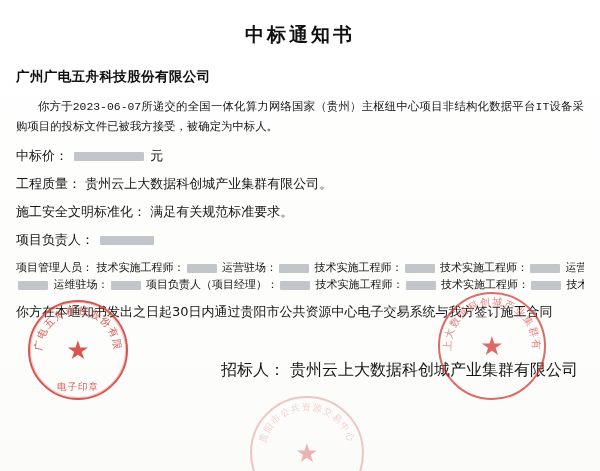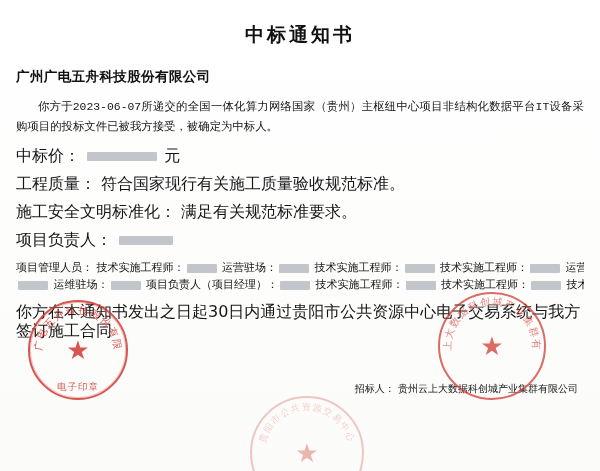--- a/index.html
+++ b/index.html
@@ -54,21 +54,21 @@
     color: #151515;
     line-height: 20px;
     margin: 11px 16px 0 16px;
     text-align: justify;
     font-family: Liberation Mono, monospace;
   }
   .para.indent {
     text-indent: 22px;
   }
   .row {
-    font-size: 16px;
+    font-size: 13px;
     color: #151515;
     line-height: 19px;
     margin: 9px 16px 0 16px;
   }
   .redact {
     display: inline-block;
     height: 9px;
     background: #b9bec4;
     vertical-align: middle;
     margin: 0 2px;
@@ -92,21 +92,21 @@
   }
   .signature-area {
     position: relative;
     margin-top: 12px;
     height: 150px;
   }
   .right-block {
     position: absolute;
     right: 22px;
     top: 26px;
-    font-size: 10px;
+    font-size: 16px;
     color: #151515;
     line-height: 22px;
     text-align: left;
   }
   .right-block div { white-space: nowrap; }
   
   .seal {
     position: absolute;
     border-radius: 50%;
     border: 2.5px solid #d0322c;
@@ -185,21 +185,21 @@
 
     <div class="row">
       <span>中标价：</span>
       <span class="redact r70"></span>
       <span>元</span>
     </div>
 
 
     <div class="row">
       <span>工程质量：</span>
-      <span>符合国家现行有关施工质量验收规范标准。</span>
+      <span>贵州云上大数据科创城产业集群有限公司。</span>
     </div>
 
     <div class="row">
       <span>施工安全文明标准化：</span>
       <span>满足有关规范标准要求。</span>
     </div>
 
     <div class="row">
       <span>项目负责人：</span>
       <span class="redact r54"></span>

